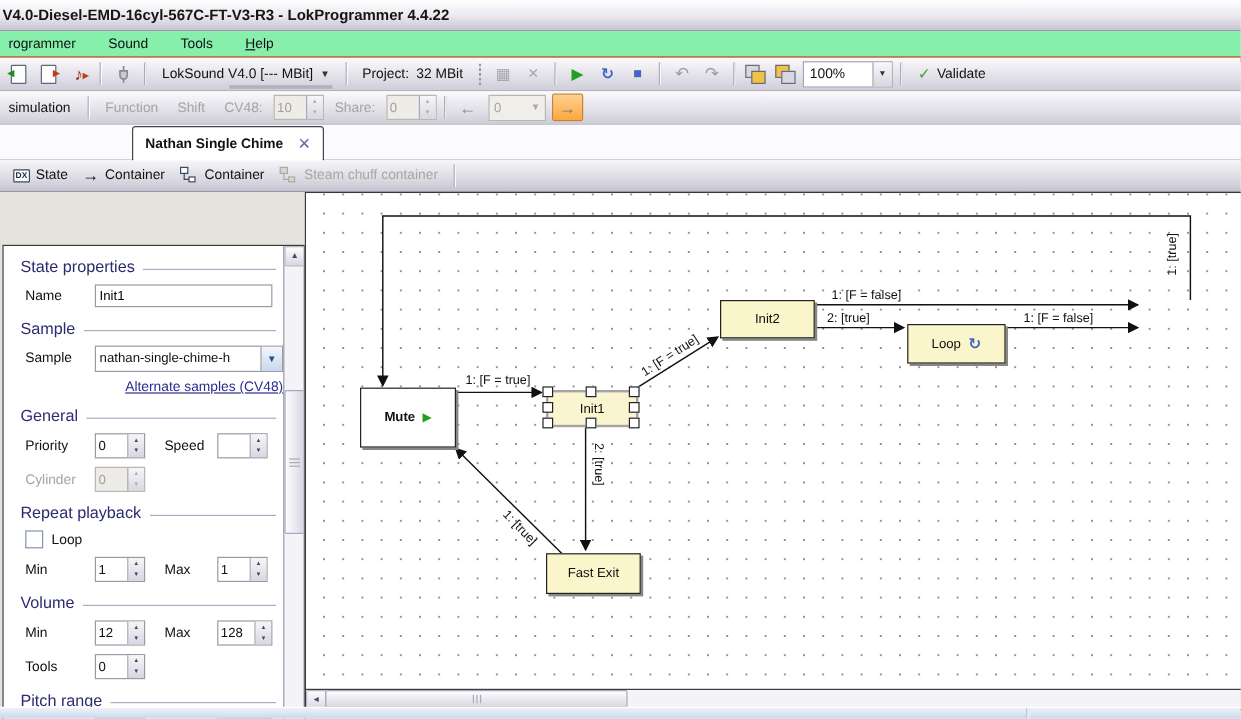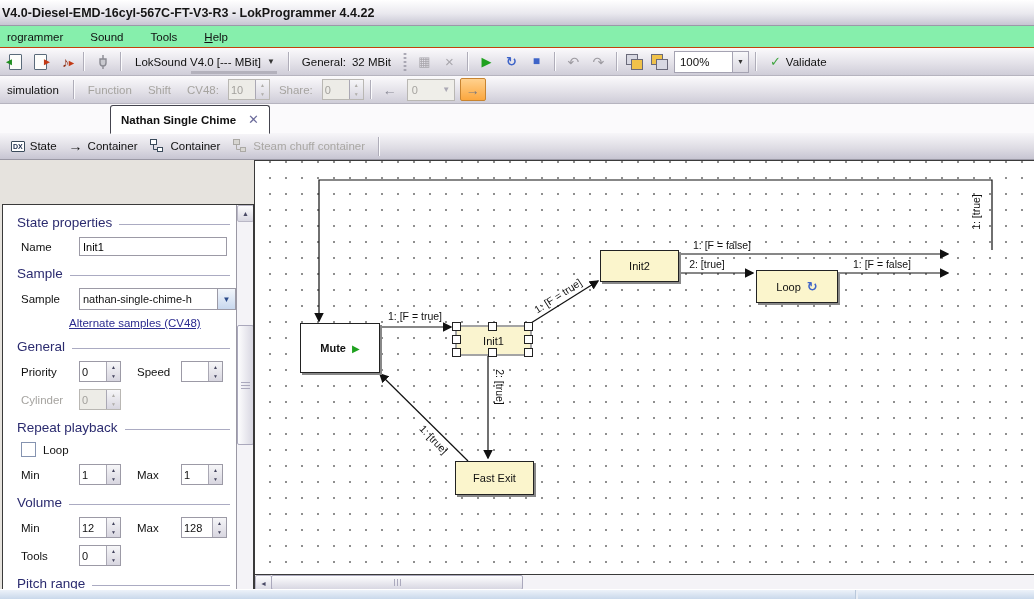--- a/index.html
+++ b/index.html
@@ -120,21 +120,21 @@
   .sec{display:flex;align-items:center;margin:10px 6px 3px 14px;color:#2B2B6F;font-size:13.5px;}
   .sec .rule{flex:1;height:1px;background:#ABABC2;margin-left:7px;margin-top:3px;}
   .prow{display:flex;align-items:center;margin:7px 0 7px 18px;font-size:11.5px;}
   .lbl{width:58px;}
   .lbl2{margin-left:16px;width:44px;}
   .txtinput{width:140px;height:17px;border:1px solid #9C9AA6;font-size:11px;padding:0 3px;font-family:inherit;outline:none;}
   .combo{display:flex;height:20px;border:1px solid #9C9AA6;background:#fff;align-items:center;width:155px;}
   .combo .cval{flex:1;padding-left:3px;font-size:11px;white-space:nowrap;overflow:hidden;}
   .combo .cbtn{width:17px;height:100%;display:flex;align-items:center;justify-content:center;
     background:linear-gradient(#F2F6FB,#C8D8EE);border-left:1px solid #9C9AA6;font-size:8px;color:#2A4A8A;}
-  .linkrow{margin:2px 0 4px 66px;}
+  .linkrow{margin:2px 0 4px 66px;text-align:right;}
   .link{color:#2B2B8F;text-decoration:underline;font-size:11.5px;}
   .cbx{width:13px;height:13px;border:1px solid #8593B0;background:#fff;margin-right:7px;}
   
   .vscroll{width:16px;border-left:1px solid #9A98A4;background:#F4F3F7;position:relative;}
   .sbtn{position:absolute;left:0;width:15px;height:15px;display:flex;align-items:center;justify-content:center;
     background:linear-gradient(#FDFDFE,#D8D7E2);border:1px solid #B9B7C6;border-radius:2px;font-size:7px;color:#4A4A66;}
   .vscroll .up{top:0;}
   .vscroll .down{bottom:0;}
   .vthumb{position:absolute;left:0;width:15px;top:120px;height:118px;
     background:linear-gradient(90deg,#FDFDFE,#D8D7E2);border:1px solid #AAA8BC;border-radius:2px;}
@@ -206,21 +206,21 @@
     <svg width="12" height="16" viewBox="0 0 12 16">
       <path d="M6 1 v4 M3 5 h6 v4 a3 3 0 0 1 -6 0 z M6 12 v3" stroke="#8A8A92" stroke-width="1.4" fill="#C9C9CF"></path>
     </svg>
   </span>
   <span class="tbsep"></span>
   <span class="devsel">
     <span>LokSound V4.0 [--- MBit]</span>
     <span class="caret">▼</span>
   </span>
   <span class="tbsep"></span>
-  <span class="projlbl">General:</span>
+  <span class="projlbl">Project:</span>
   <span class="projval">32 MBit</span>
   <span class="grip"></span>
   <span class="tbi">
       <span class="glyph dim">▦</span>
     </span>
   <span class="tbi">
       <span class="glyph dim" style="font-size:15px;">×</span>
     </span>
   <span class="tbsep"></span>
   <span class="tbi">

